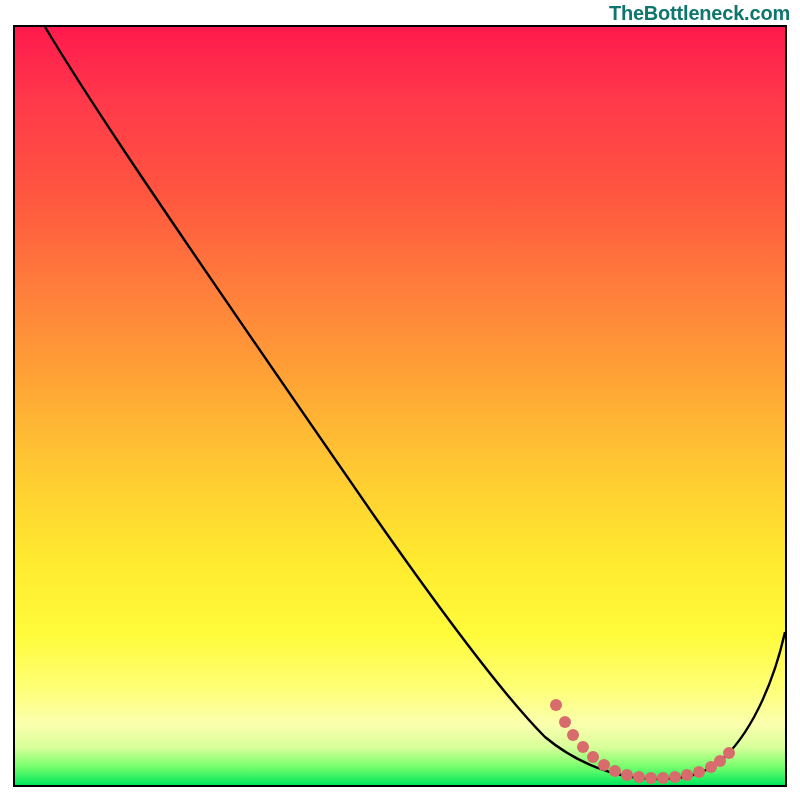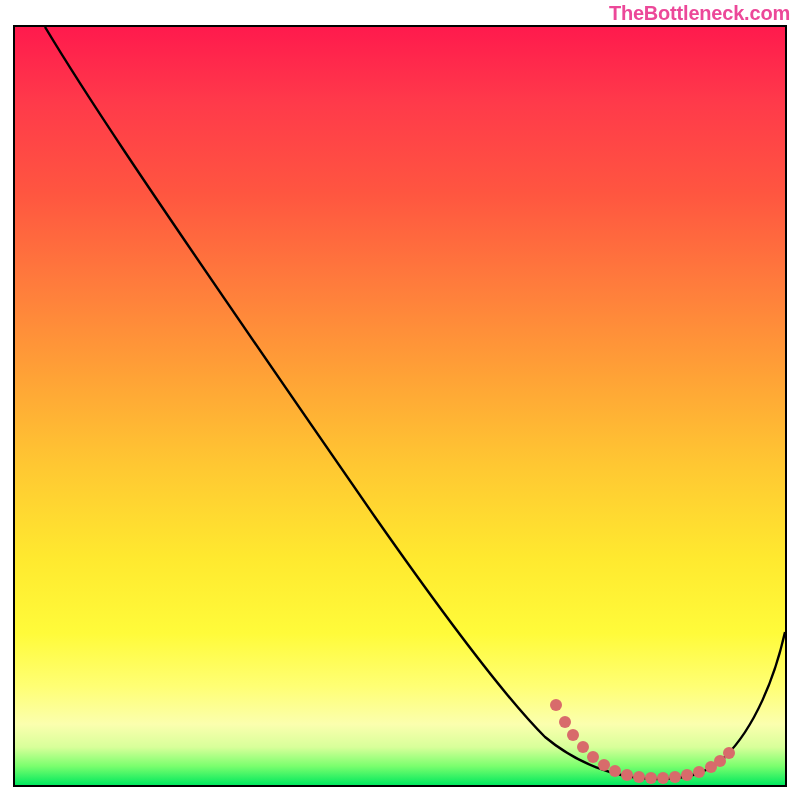--- a/index.html
+++ b/index.html
@@ -15,21 +15,21 @@
     position: relative;
     width: 800px;
     height: 800px;
   }
   .attribution {
     position: absolute;
     top: 2px;
     right: 10px;
     font-size: 20px;
     font-weight: 600;
-    color: #ec4899;
+    color: #0f766e;
     letter-spacing: -0.2px;
   }
   .plot-frame {
     position: absolute;
     left: 13px;
     top: 25px;
     width: 774px;
     height: 762px;
     border: 2px solid #000000;
     box-sizing: border-box;

